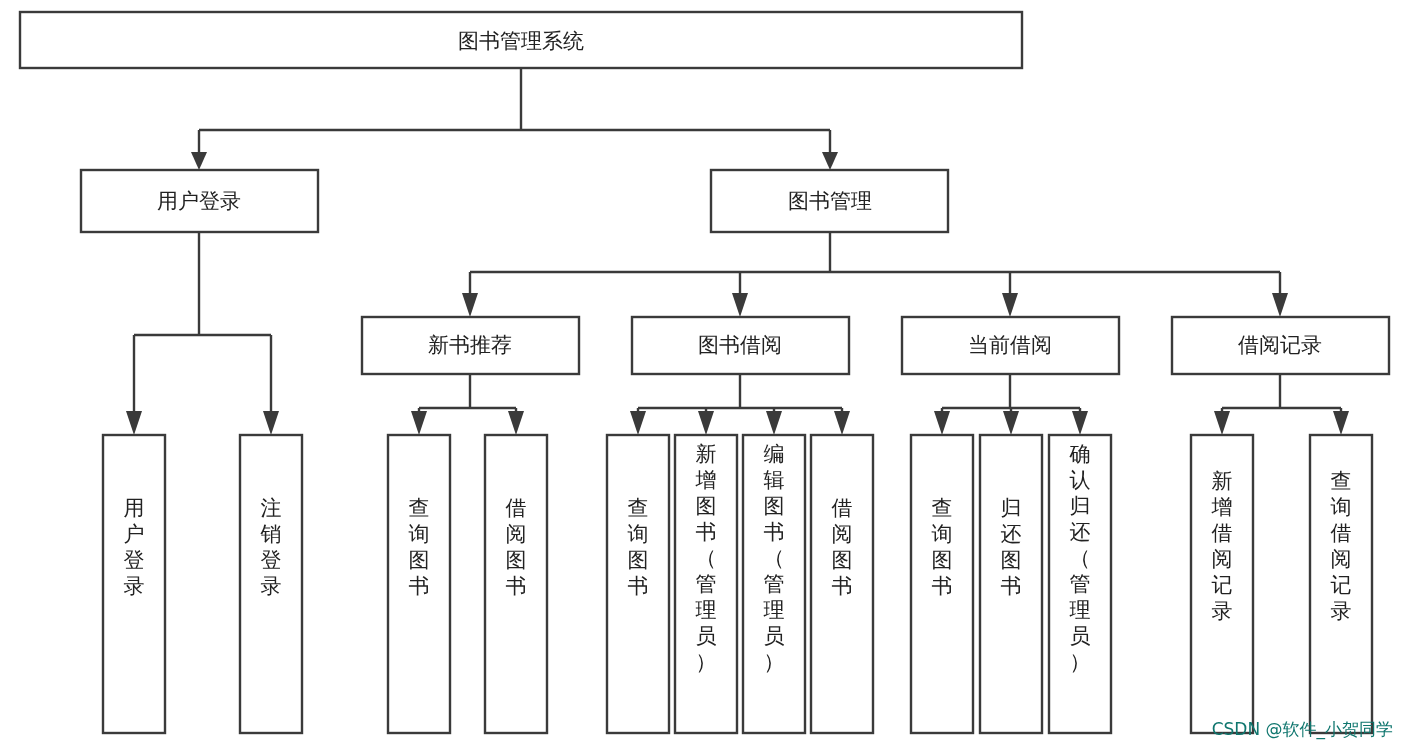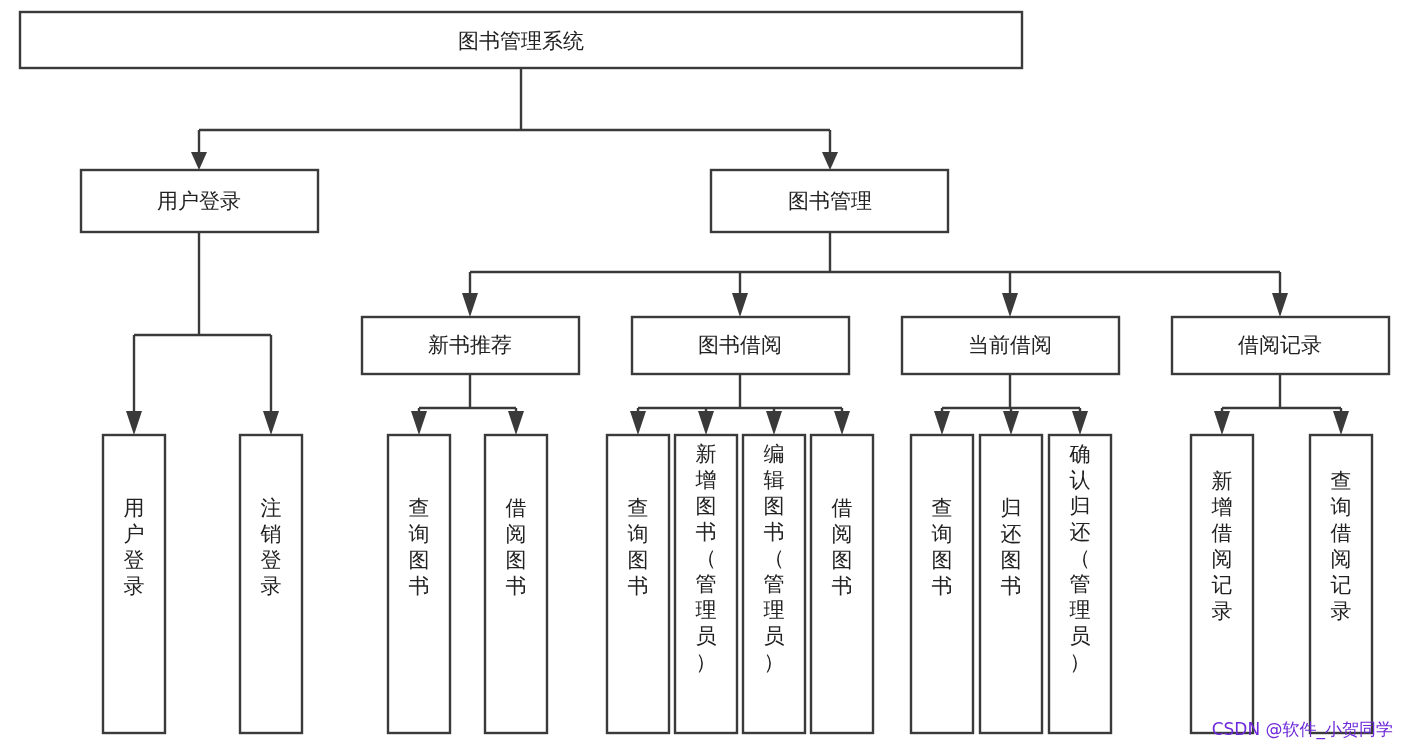--- a/index.html
+++ b/index.html
@@ -52,21 +52,21 @@
     font-size: 21px;
     fill: #222222;
     text-anchor: middle;
   }
   .watermark-text {
     position: absolute;
     right: 12px;
     bottom: 6px;
     font-family: "DejaVu Sans", "Liberation Sans", sans-serif;
     font-size: 17px;
-    color: #6d28d9;
+    color: #0f766e;
     white-space: nowrap;
     user-select: none;
   }
 </style>
 </head>
 <body>
 
 <div id="diagram-root">
 
   <svg id="tree-svg" viewBox="0 0 1405 747" xmlns="http://www.w3.org/2000/svg">

